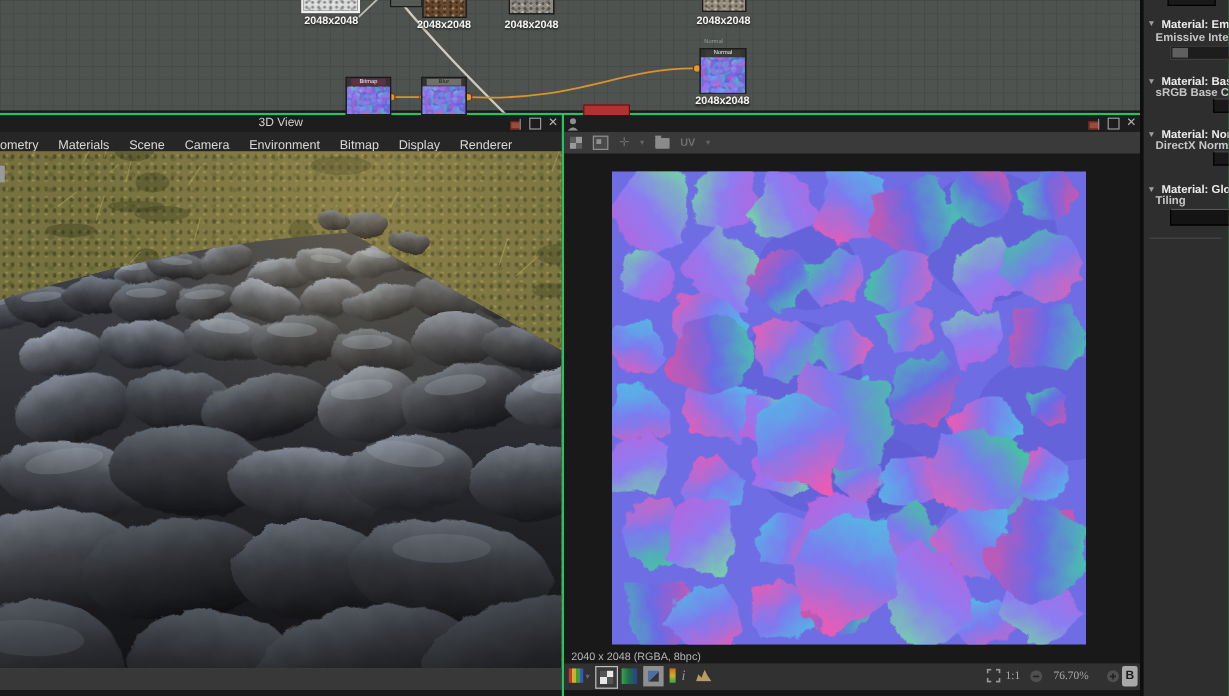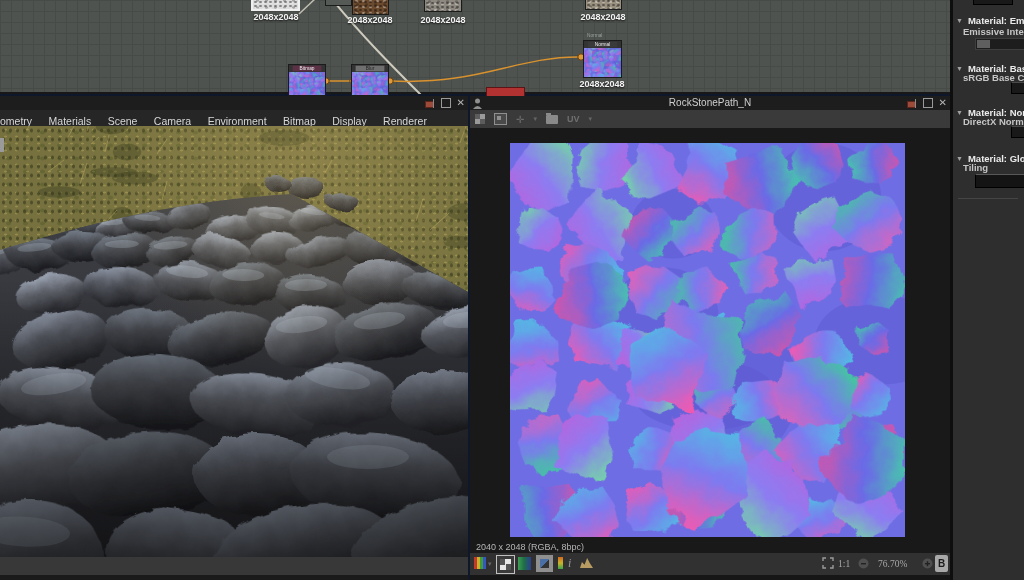--- a/index.html
+++ b/index.html
@@ -1,16 +1,16 @@
 <!DOCTYPE html>
 <html><head>
 <meta charset="utf-8">
 <style>
   html,body{margin:0;padding:0;background:#0d0d0d;}
-  .app{position:relative;width:1024px;height:580px;overflow:hidden;background:#0f172a;
+  .app{position:relative;width:1024px;height:580px;overflow:hidden;background:#22c55e;
        font-family:"Liberation Sans",sans-serif;-webkit-font-smoothing:antialiased;}
   .abs{position:absolute;}
 
   
   .graph{position:absolute;left:0;top:0;width:950px;height:94px;background:#4e534f;
     background-image:linear-gradient(#464b47 1px,transparent 1px),linear-gradient(90deg,#464b47 1px,transparent 1px);
     background-size:11px 11px;border-bottom:2px solid #181818;box-sizing:border-box;}
   .wires{position:absolute;left:0;top:0;pointer-events:none;}
   .gnode{position:absolute;border:1px solid #1b1b1b;box-sizing:border-box;background:#333;overflow:hidden;}
   .gnode .nhead{height:7px;font-size:6px;line-height:7px;color:#eee;text-align:center;
@@ -406,20 +406,21 @@
           <use href="#rockfield"></use>
         </svg>
     </div>
     <div class="nlabel" style="left:562px;top:79px">2048x2048</div>
 
     <div class="redmark"></div>
   </div>
 
   <div class="panel" style="left:0;top:96px;width:468px;height:484px">
     <div class="tbar">
+      <div class="ttl">3D View</div>
       <div class="ticons">
         <div class="pin"></div>
         <div class="flt"></div>
         <div class="xico">✕</div>
       </div>
     </div>
     <div class="menu3d">
       <div class="mwrap">
         <span class="mitem">Geometry</span>
         <span class="mitem">Materials</span>
@@ -439,21 +440,20 @@
     <div class="bot3d"></div>
     <div class="strip3d"></div>
   </div>
 
   <div class="panel" style="left:470px;top:96px;width:480px;height:484px">
     <div class="tbar">
       <svg class="abs" style="left:3px;top:2px" width="9" height="11">
         <circle cx="4.5" cy="3" r="2.5" fill="#8f8f8f"></circle>
           <path d="M0,11 Q4.5,5 9,11 Z" fill="#8f8f8f"></path>
       </svg>
-      <div class="ttl">RockStonePath_N</div>
       <div class="ticons">
         <div class="pin"></div>
         <div class="flt"></div>
         <div class="xico">✕</div>
       </div>
     </div>
     <div class="tool2d">
       <span class="ico ic-tiles"></span>
       <span class="ico ic-img"></span>
       <span class="ic-move">✛</span>

